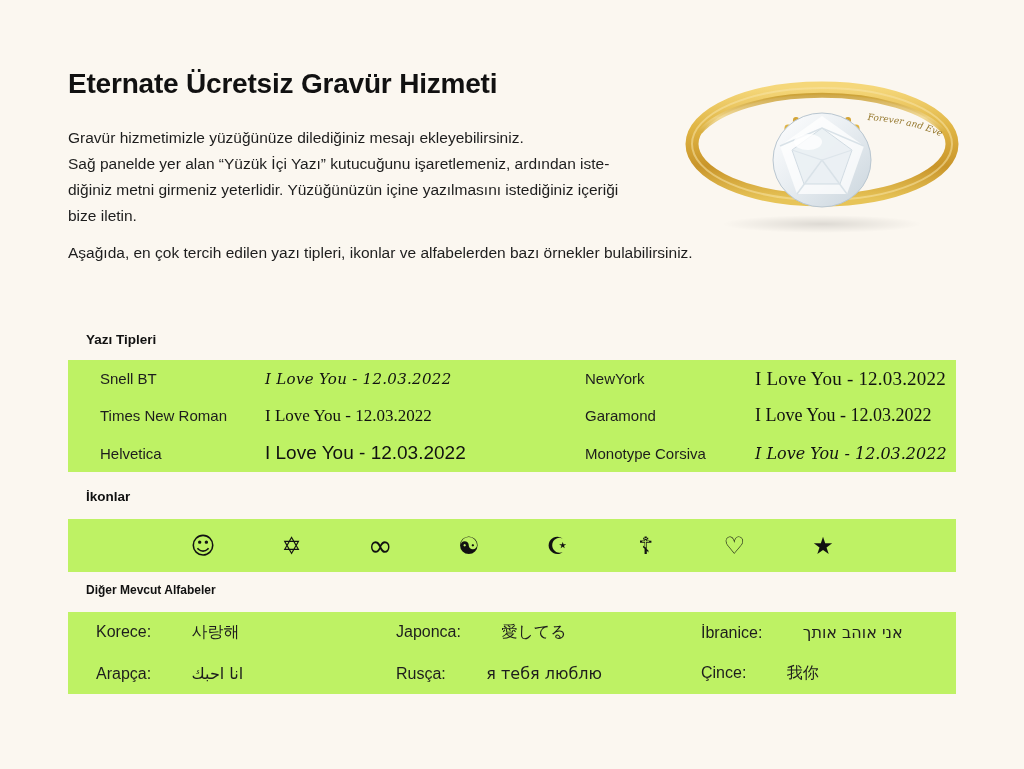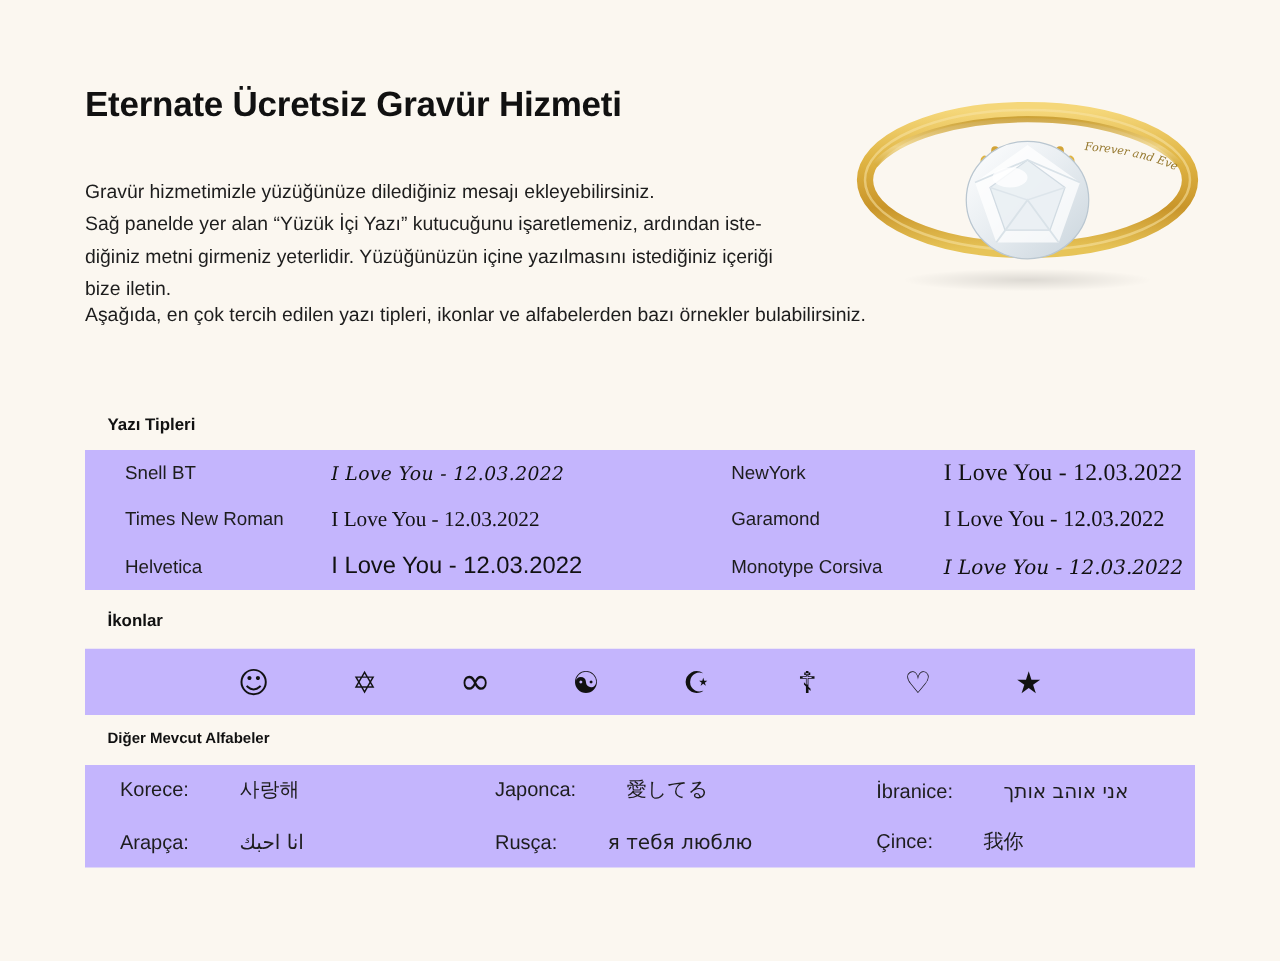--- a/index.html
+++ b/index.html
@@ -34,21 +34,20 @@
   }
 
   .intro {
     position: absolute;
     left: 68px;
     top: 125px;
     width: 610px;
     font-size: 15.5px;
     line-height: 26px;
     color: #1d1d1d;
-    margin-top: 16px;
   }
   .intro p { margin: 0; }
 
   .intro-second {
     position: absolute;
     left: 68px;
     top: 240px;
     width: 740px;
     font-size: 15.5px;
     line-height: 26px;
@@ -74,21 +73,21 @@
   }
   #lbl-fonts { top: 332px; }
   #lbl-icons { top: 489px; }
   #lbl-alphabets { top: 583px; font-size: 12px; text-align: center; }
 
   
   .panel {
     position: absolute;
     left: 68px;
     width: 888px;
-    background: #c4b5fd;
+    background: #bef264;
   }
   #panel-fonts {
     top: 360px;
     height: 112px;
   }
   #panel-icons {
     top: 519px;
     height: 53px;
   }
   #panel-alphabets {

